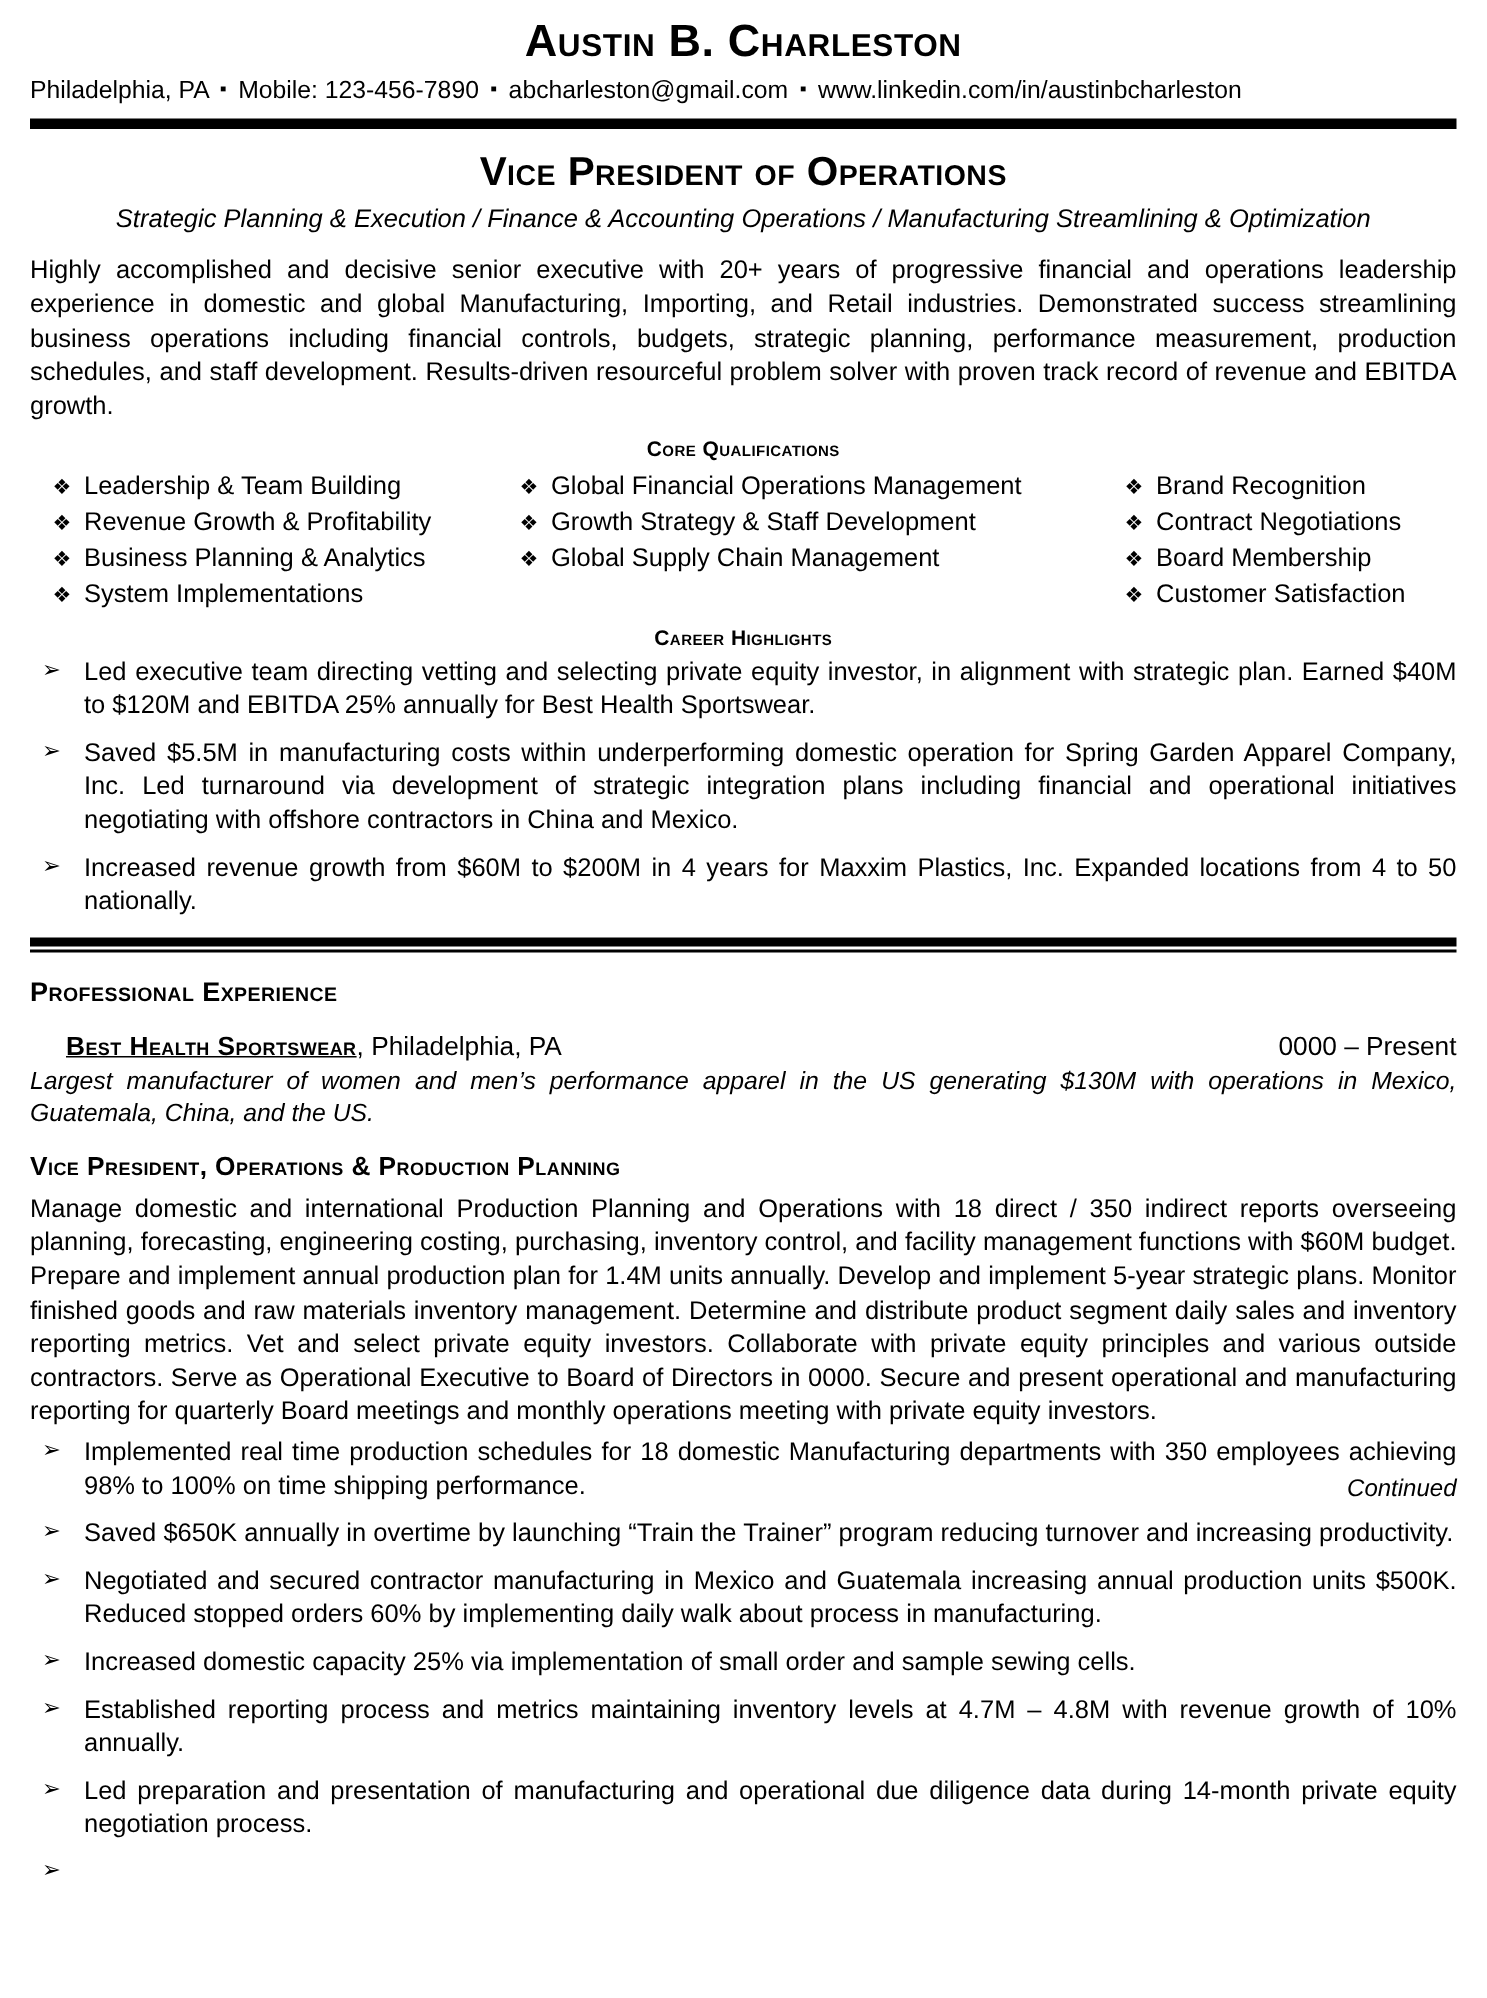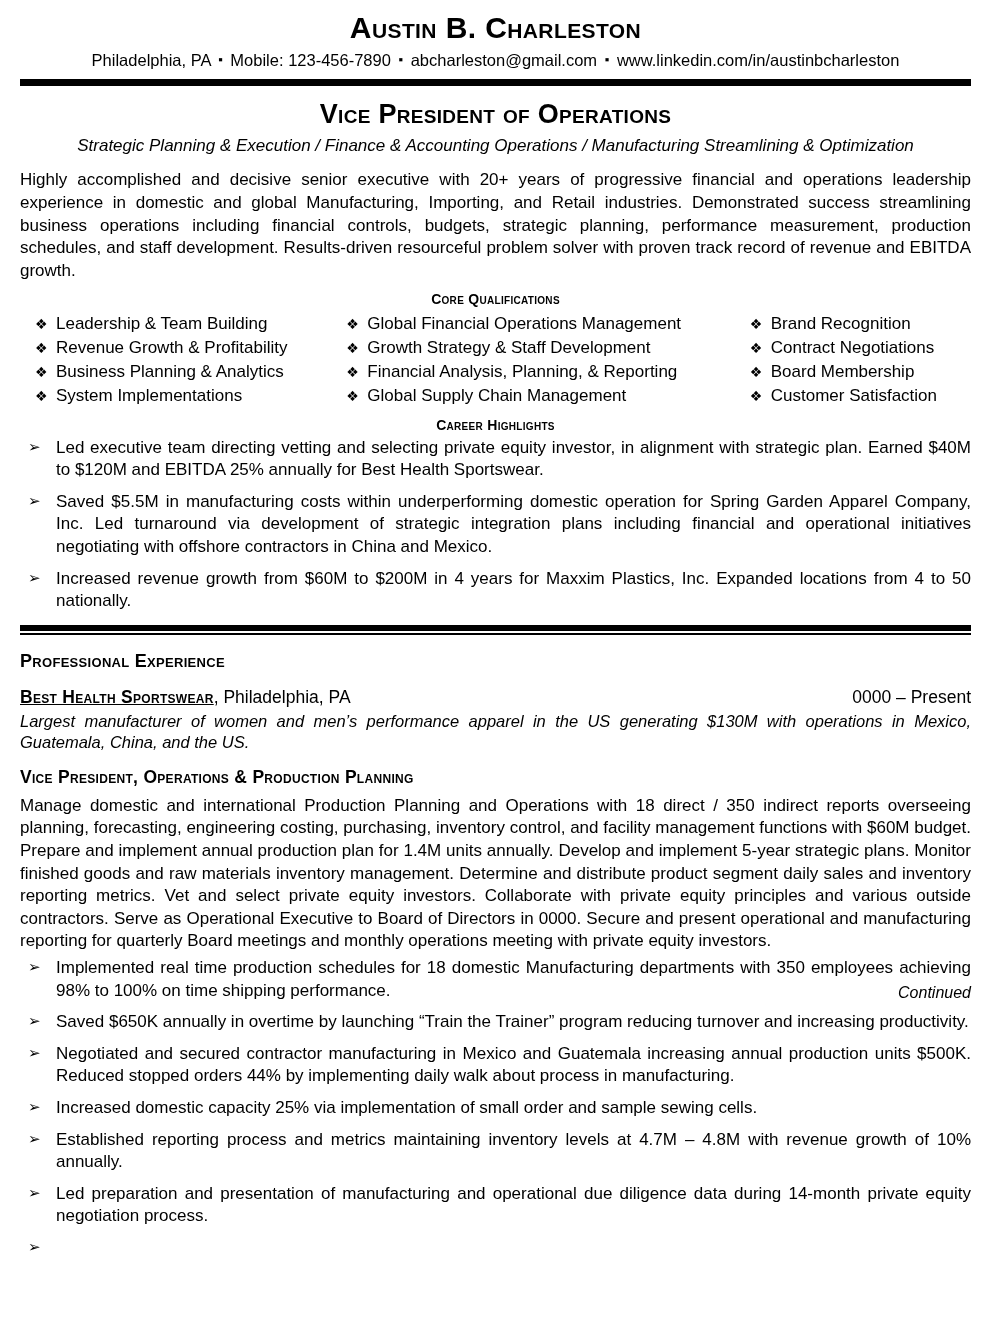--- a/index.html
+++ b/index.html
@@ -26,21 +26,20 @@
   .name {
     text-align: center;
     font-size: 30px;
     font-weight: bold;
     font-variant: small-caps;
     letter-spacing: 0.4px;
     line-height: 1.05;
     padding-top: 12px;
   }
   .contact {
-    text-align: center;
     font-size: 16.5px;
     line-height: 1.2;
     padding-top: 7px;
   }
   .sep {
     padding: 0 3px;
     font-size: 13px;
     vertical-align: 2px;
   }
 
@@ -140,20 +139,21 @@
     top: 0;
     font-size: 15px;
   }
 
   
   .emp-row {
     display: flex;
     justify-content: space-between;
     align-items: baseline;
     margin-top: 15px;
+    margin-left: 24px;
   }
   .emp-left { font-size: 17.5px; }
   .emp-name {
     font-weight: bold;
     font-variant: small-caps;
     letter-spacing: 0.3px;
     text-decoration: underline;
   }
   .emp-dates { font-size: 17.5px; }
   .emp-desc {
@@ -213,21 +213,20 @@
   <div class="quals">
     <div class="qcol c1">
       <div class="qitem"><span class="dia">❖</span><span>Leadership &amp; Team Building</span></div>
       <div class="qitem"><span class="dia">❖</span><span>Revenue Growth &amp; Profitability</span></div>
       <div class="qitem"><span class="dia">❖</span><span>Business Planning &amp; Analytics</span></div>
       <div class="qitem"><span class="dia">❖</span><span>System Implementations</span></div>
     </div>
     <div class="qcol c2">
       <div class="qitem"><span class="dia">❖</span><span>Global Financial Operations Management</span></div>
       <div class="qitem"><span class="dia">❖</span><span>Growth Strategy &amp; Staff Development</span></div>
-      <div class="qitem"><span class="dia">❖</span><span>Financial Analysis, Planning, &amp; Reporting</span></div>
       <div class="qitem"><span class="dia">❖</span><span>Global Supply Chain Management</span></div>
     </div>
     <div class="qcol c3">
       <div class="qitem"><span class="dia">❖</span><span>Brand Recognition</span></div>
       <div class="qitem"><span class="dia">❖</span><span>Contract Negotiations</span></div>
       <div class="qitem"><span class="dia">❖</span><span>Board Membership</span></div>
       <div class="qitem"><span class="dia">❖</span><span>Customer Satisfaction</span></div>
     </div>
   </div>
 
@@ -252,21 +251,21 @@
   </div>
 
   <div class="emp-desc">Largest manufacturer of women and men’s performance apparel in the US generating $130M with operations in Mexico, Guatemala, China, and the US.</div>
 
   <div class="role">Vice President, Operations &amp; Production Planning</div>
   <div class="role-body">Manage domestic and international Production Planning and Operations with 18 direct / 350 indirect reports overseeing planning, forecasting, engineering costing, purchasing, inventory control, and facility management functions with $60M budget. Prepare and implement annual production plan for 1.4M units annually. Develop and implement 5-year strategic plans. Monitor finished goods and raw materials inventory management. Determine and distribute product segment daily sales and inventory reporting metrics. Vet and select private equity investors. Collaborate with private equity principles and various outside contractors. Serve as Operational Executive to Board of Directors in 0000. Secure and present operational and manufacturing reporting for quarterly Board meetings and monthly operations meeting with private equity investors.</div>
 
   <div class="blist">
     <div class="bitem"><span class="arw">➢</span><span>Implemented real time production schedules for 18 domestic Manufacturing departments with 350 employees achieving 98% to 100% on time shipping performance.</span></div>
     <div class="bitem"><span class="arw">➢</span><span>Saved $650K annually in overtime by launching “Train the Trainer” program reducing turnover and increasing productivity.</span></div>
-    <div class="bitem"><span class="arw">➢</span><span>Negotiated and secured contractor manufacturing in Mexico and Guatemala increasing annual production units $500K. Reduced stopped orders 44% by implementing daily walk about process in manufacturing.</span></div>
+    <div class="bitem"><span class="arw">➢</span><span>Negotiated and secured contractor manufacturing in Mexico and Guatemala increasing annual production units $500K. Reduced stopped orders 60% by implementing daily walk about process in manufacturing.</span></div>
     <div class="bitem"><span class="arw">➢</span><span>Increased domestic capacity 25% via implementation of small order and sample sewing cells.</span></div>
     <div class="bitem"><span class="arw">➢</span><span>Established reporting process and metrics maintaining inventory levels at 4.7M – 4.8M with revenue growth of 10% annually.</span></div>
     <div class="bitem"><span class="arw">➢</span><span>Led preparation and presentation of manufacturing and operational due diligence data during 14-month private equity negotiation process.</span></div>
     <div class="bitem"><span class="arw">➢</span></div>
   </div>
 
   <div class="continued">Continued</div>
 
 </div>
 

